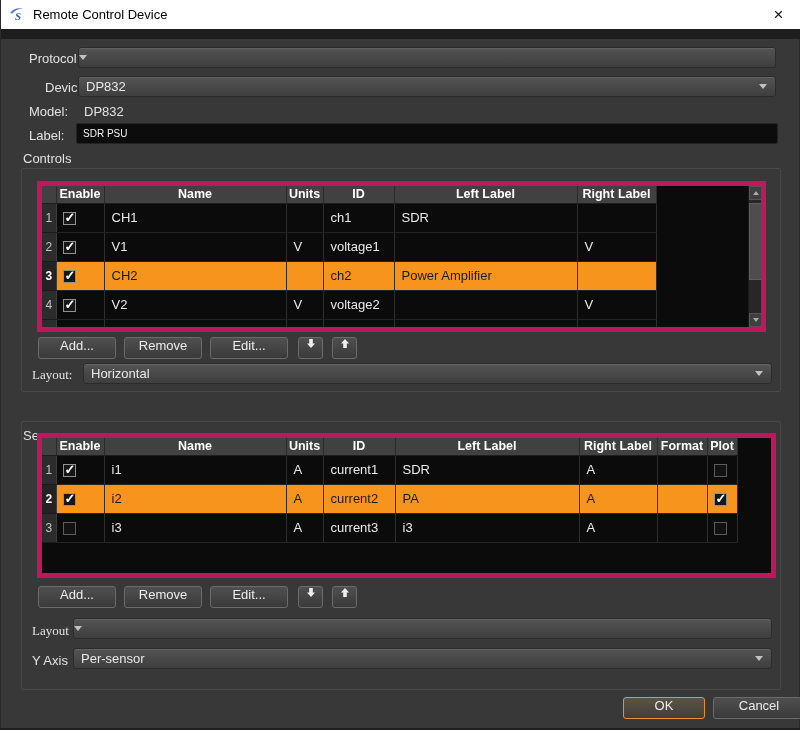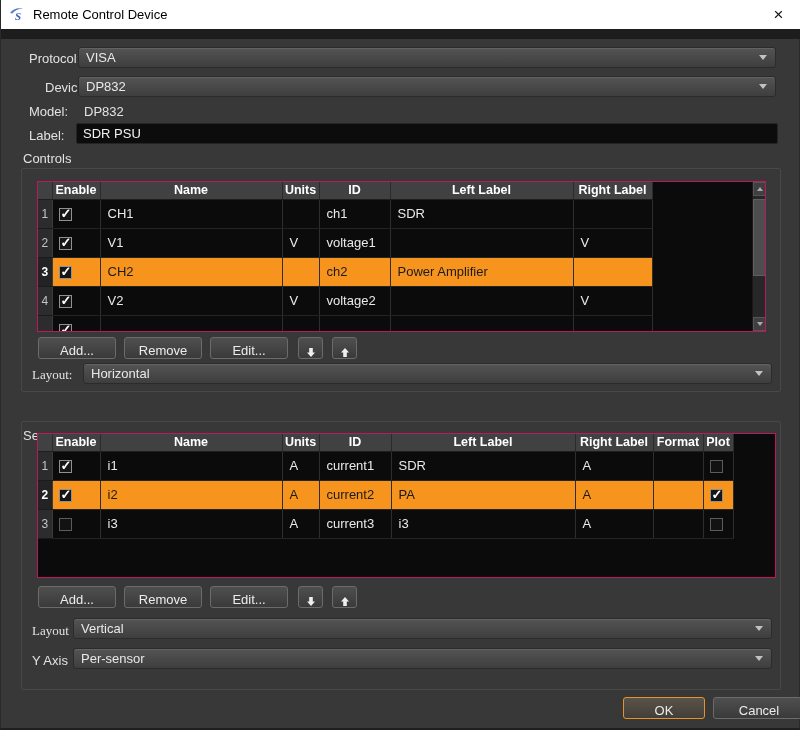--- a/index.html
+++ b/index.html
@@ -15,32 +15,32 @@
   .topstrip { position:absolute; left:0; top:29px; width:800px; height:10px; background:#1d1d1d; }
 
   
   .lbl { position:absolute; font-size:13px; color:#e2e2e2; white-space:nowrap; }
   .dropdown { position:absolute; height:21px; border:1px solid #2b2b2b; border-radius:3px;
     background:linear-gradient(#545454,#3e3e3e); box-shadow:inset 0 1px 0 rgba(255,255,255,.09);
     display:flex; align-items:center; }
   .dd-text { font-size:13px; color:#e8e8e8; margin-left:7px; flex:1; white-space:nowrap; overflow:hidden; }
   .dd-arrow { width:0; height:0; border-left:4px solid transparent; border-right:4px solid transparent; border-top:5px solid #c2c2c2; margin-right:8px; }
   .textinput { position:absolute; height:21px; background:#0c0c0c; border:1px solid #242424; border-radius:2px;
-    color:#f2f2f2; font-size:13px; padding:0 6px; display:flex; align-items:center; }
+    color:#f2f2f2; font-size:10px; padding:0 6px; display:flex; align-items:center; }
   .staticval { position:absolute; font-size:13px; color:#e2e2e2; }
 
   .groupbox { position:absolute; border:1px solid #484848; border-radius:2px; }
 
   .btn { position:absolute; height:22px; border:1px solid #6b6b6b; border-radius:3px;
     background:linear-gradient(#4f4f4f,#3a3a3a); color:#ececec; font-size:13px;
-    display:flex; align-items:flex-end; justify-content:center; cursor:default; }
+    display:flex; align-items:flex-start; justify-content:center; cursor:default; }
   .btn.ok { border:1px solid #e6932c; background:linear-gradient(#5a5349,#433e37); }
 
   
-  .tablewrap { position:absolute; background:#0b0b0b; border:1px solid #be185d; overflow:hidden; }
+  .tablewrap { position:absolute; background:#0b0b0b; border:5px solid #be185d; overflow:hidden; }
   table { border-collapse:collapse; table-layout:fixed; }
   th { background:#414141; color:#fff; font-size:12.5px; font-weight:bold; height:17px;
        border-right:1px solid #2b2b2b; border-bottom:1px solid #1e1e1e; overflow:hidden; white-space:nowrap; text-align:center; }
   th.fillerh { background:#0b0b0b; border:0; }
   td { height:29px; color:#e9e9e9; font-size:13px; padding:0 0 0 7px; white-space:nowrap; overflow:hidden;
        border-right:1px solid #2e2e2e; border-bottom:1px solid #242424; }
   td.gut { background:#2c2c2c; color:#c4c4c4; font-size:12px; text-align:center; padding:0;
        border-right:1px solid #3c3c3c; border-bottom:1px solid #1b1b1b; }
   td.filler { border:0; background:#0b0b0b; }
   tr.sel td { background:#F7941D; color:#1b1b1b; }
@@ -70,21 +70,20 @@
       <path d="M1 7 C4 2.2, 10.5 1, 15 3.4 C11 2.2, 5.5 4.2, 3.6 7.6 Z" fill="#5b7fd6"></path>
       <text x="6" y="14" font-size="11" font-style="italic" font-weight="bold" fill="#3a5fb0" font-family="Liberation Serif, serif">S</text>
     </svg>
     <span class="title">Remote Control Device</span>
     <span class="close">×</span>
   </div>
   <div class="topstrip"></div>
 
   <span class="lbl" style="left:28px; top:51px;">Protocol:</span>
   <div class="dropdown" style="left:77px; top:47px; width:698px;">
-    <span class="dd-text">VISA</span>
     <span class="dd-arrow"></span>
   </div>
 
   <span class="lbl" style="left:44px; top:80px;">Device:</span>
   <div class="dropdown" style="left:77px; top:76px; width:698px;">
     <span class="dd-text">DP832</span>
     <span class="dd-arrow"></span>
   </div>
 
   <span class="lbl" style="left:28px; top:104px;">Model:</span>
@@ -300,21 +299,20 @@
         </svg>
     </div>
     <div class="btn" style="left:310px; top:164px; width:25px;">
       <svg width="10" height="11" viewBox="0 0 10 11">
           <path d="M5 1 L9 5.6 H6.8 V10 H3.2 V5.6 H1 Z" fill="#efefef"></path>
         </svg>
     </div>
 
     <span class="lbl" style="left:10px; top:201px;font-family:Liberation Serif, serif;">Layout</span>
     <div class="dropdown" style="left:51px; top:196px; width:699px;">
-      <span class="dd-text">Vertical</span>
       <span class="dd-arrow"></span>
     </div>
 
     <span class="lbl" style="left:10px; top:231px;">Y Axis</span>
     <div class="dropdown" style="left:51px; top:226px; width:699px;">
       <span class="dd-text">Per-sensor</span>
       <span class="dd-arrow"></span>
     </div>
   </div>
 

